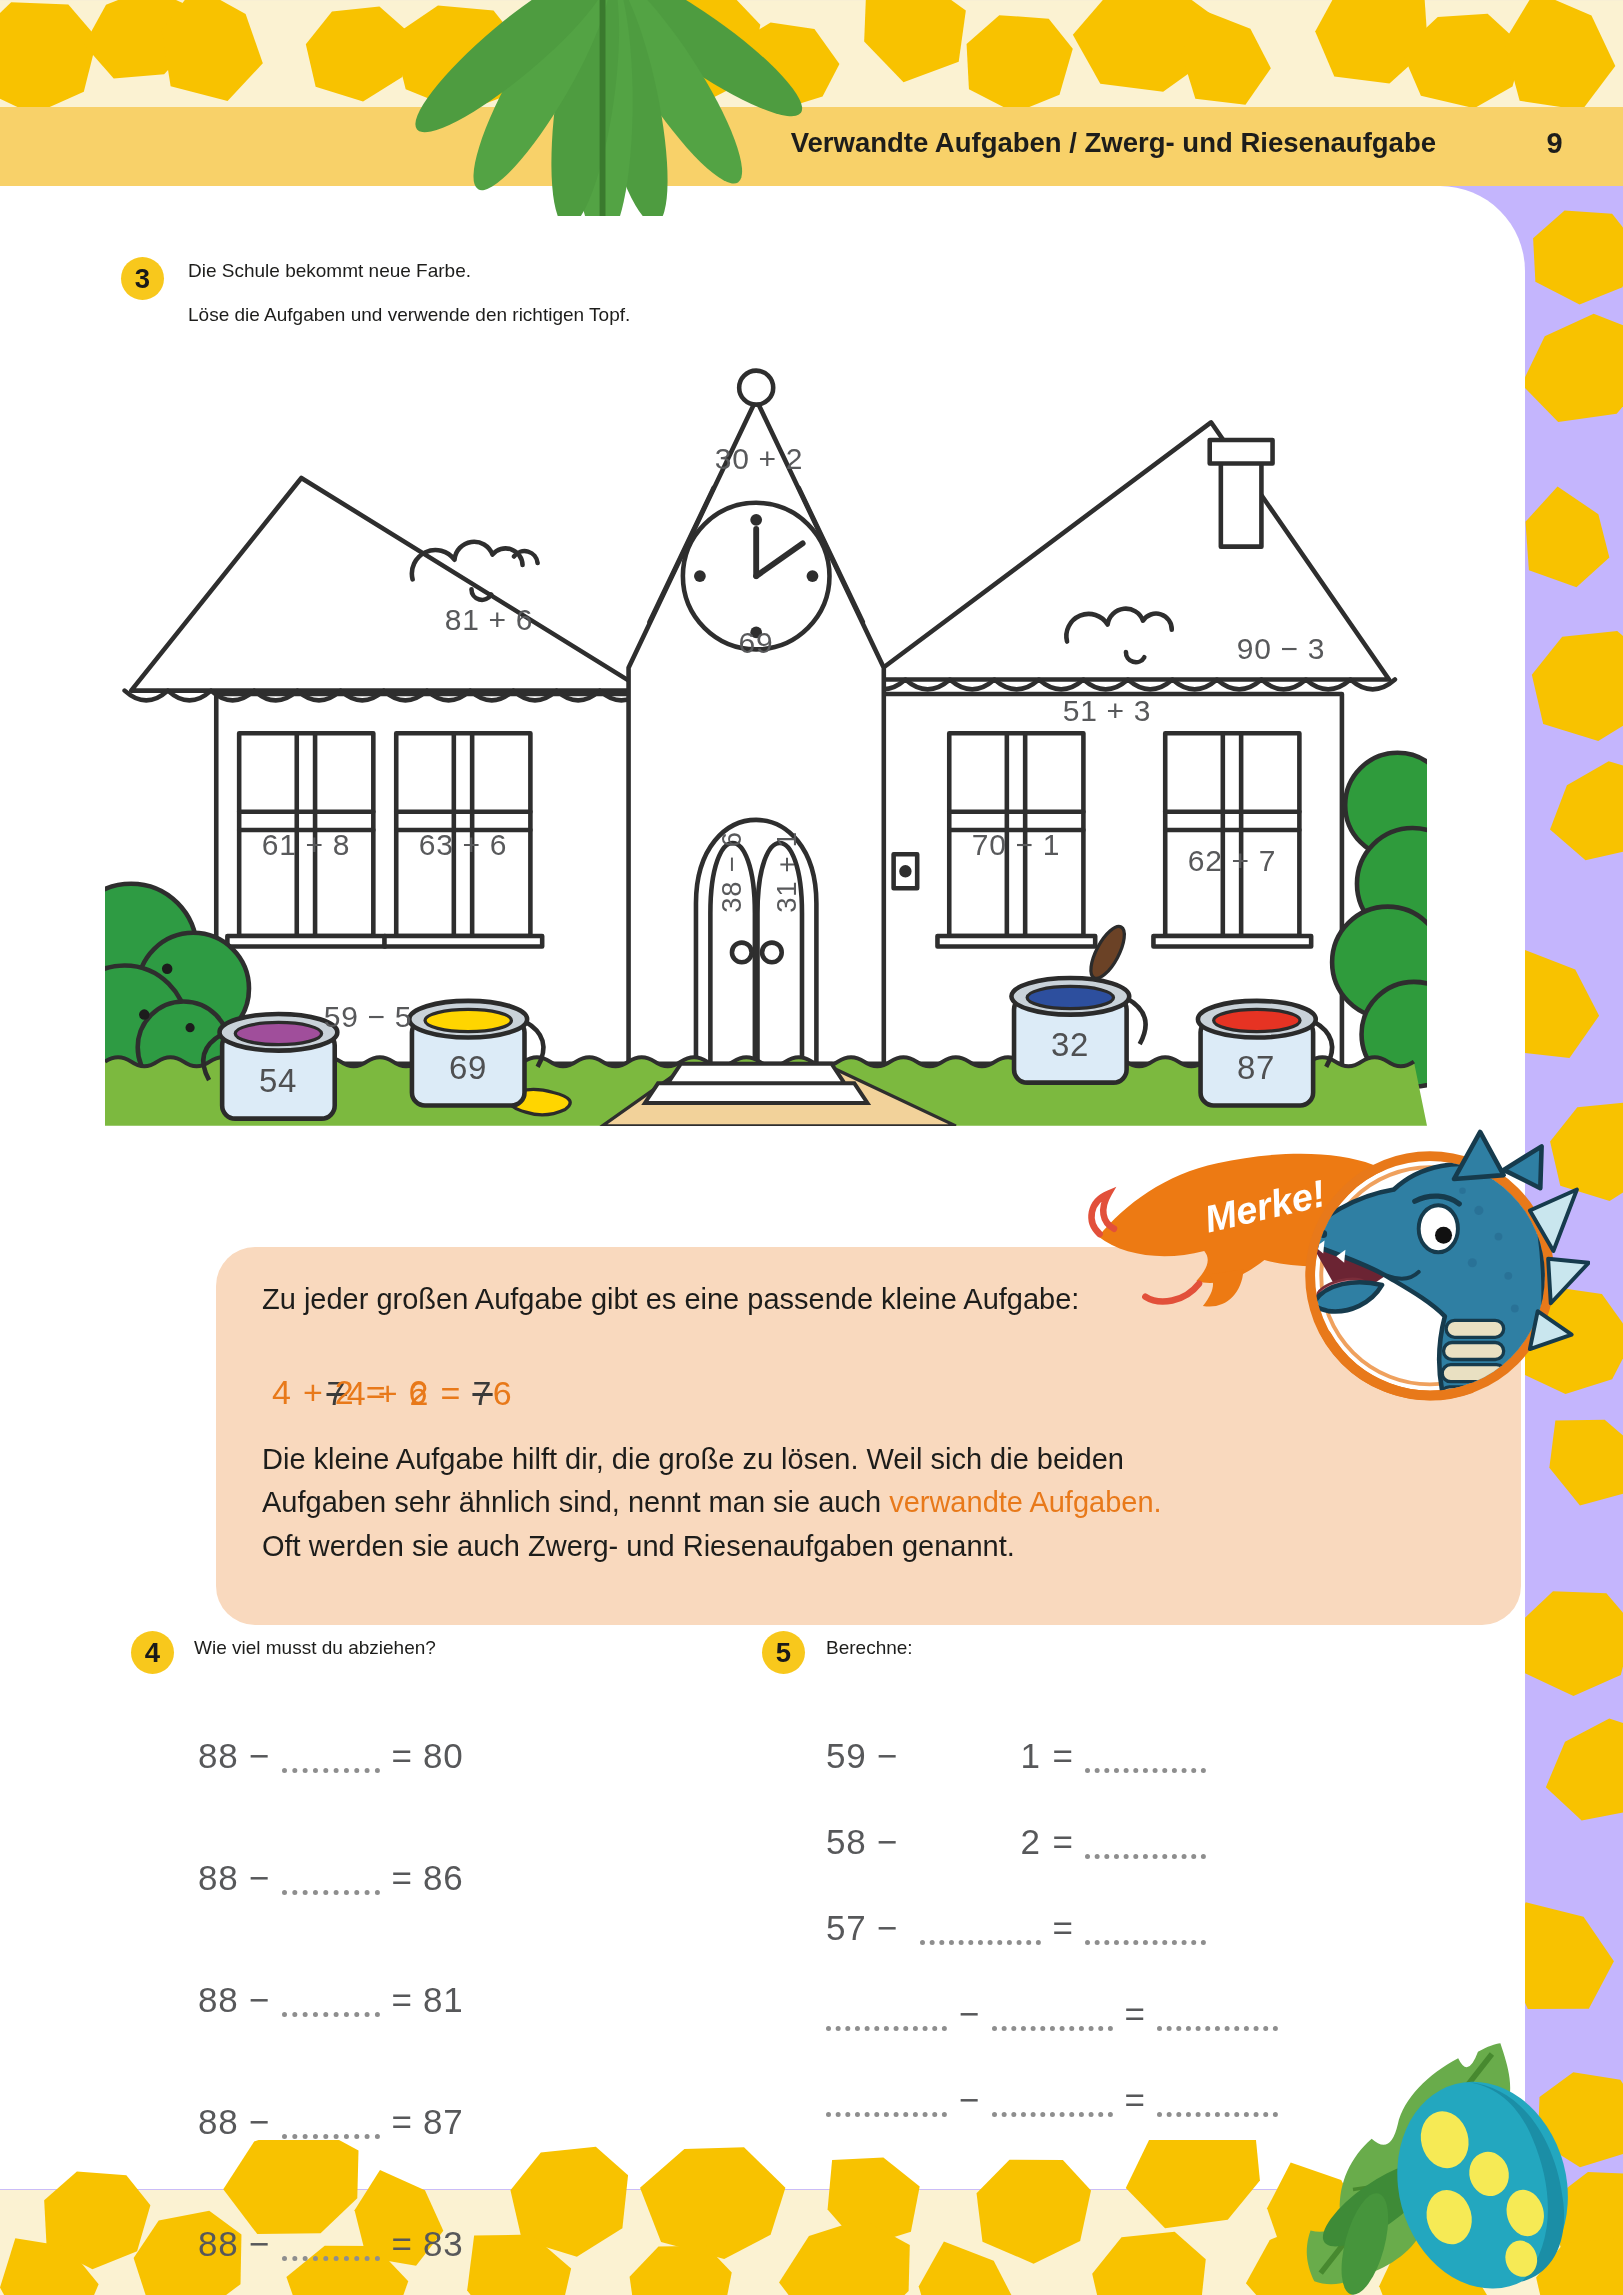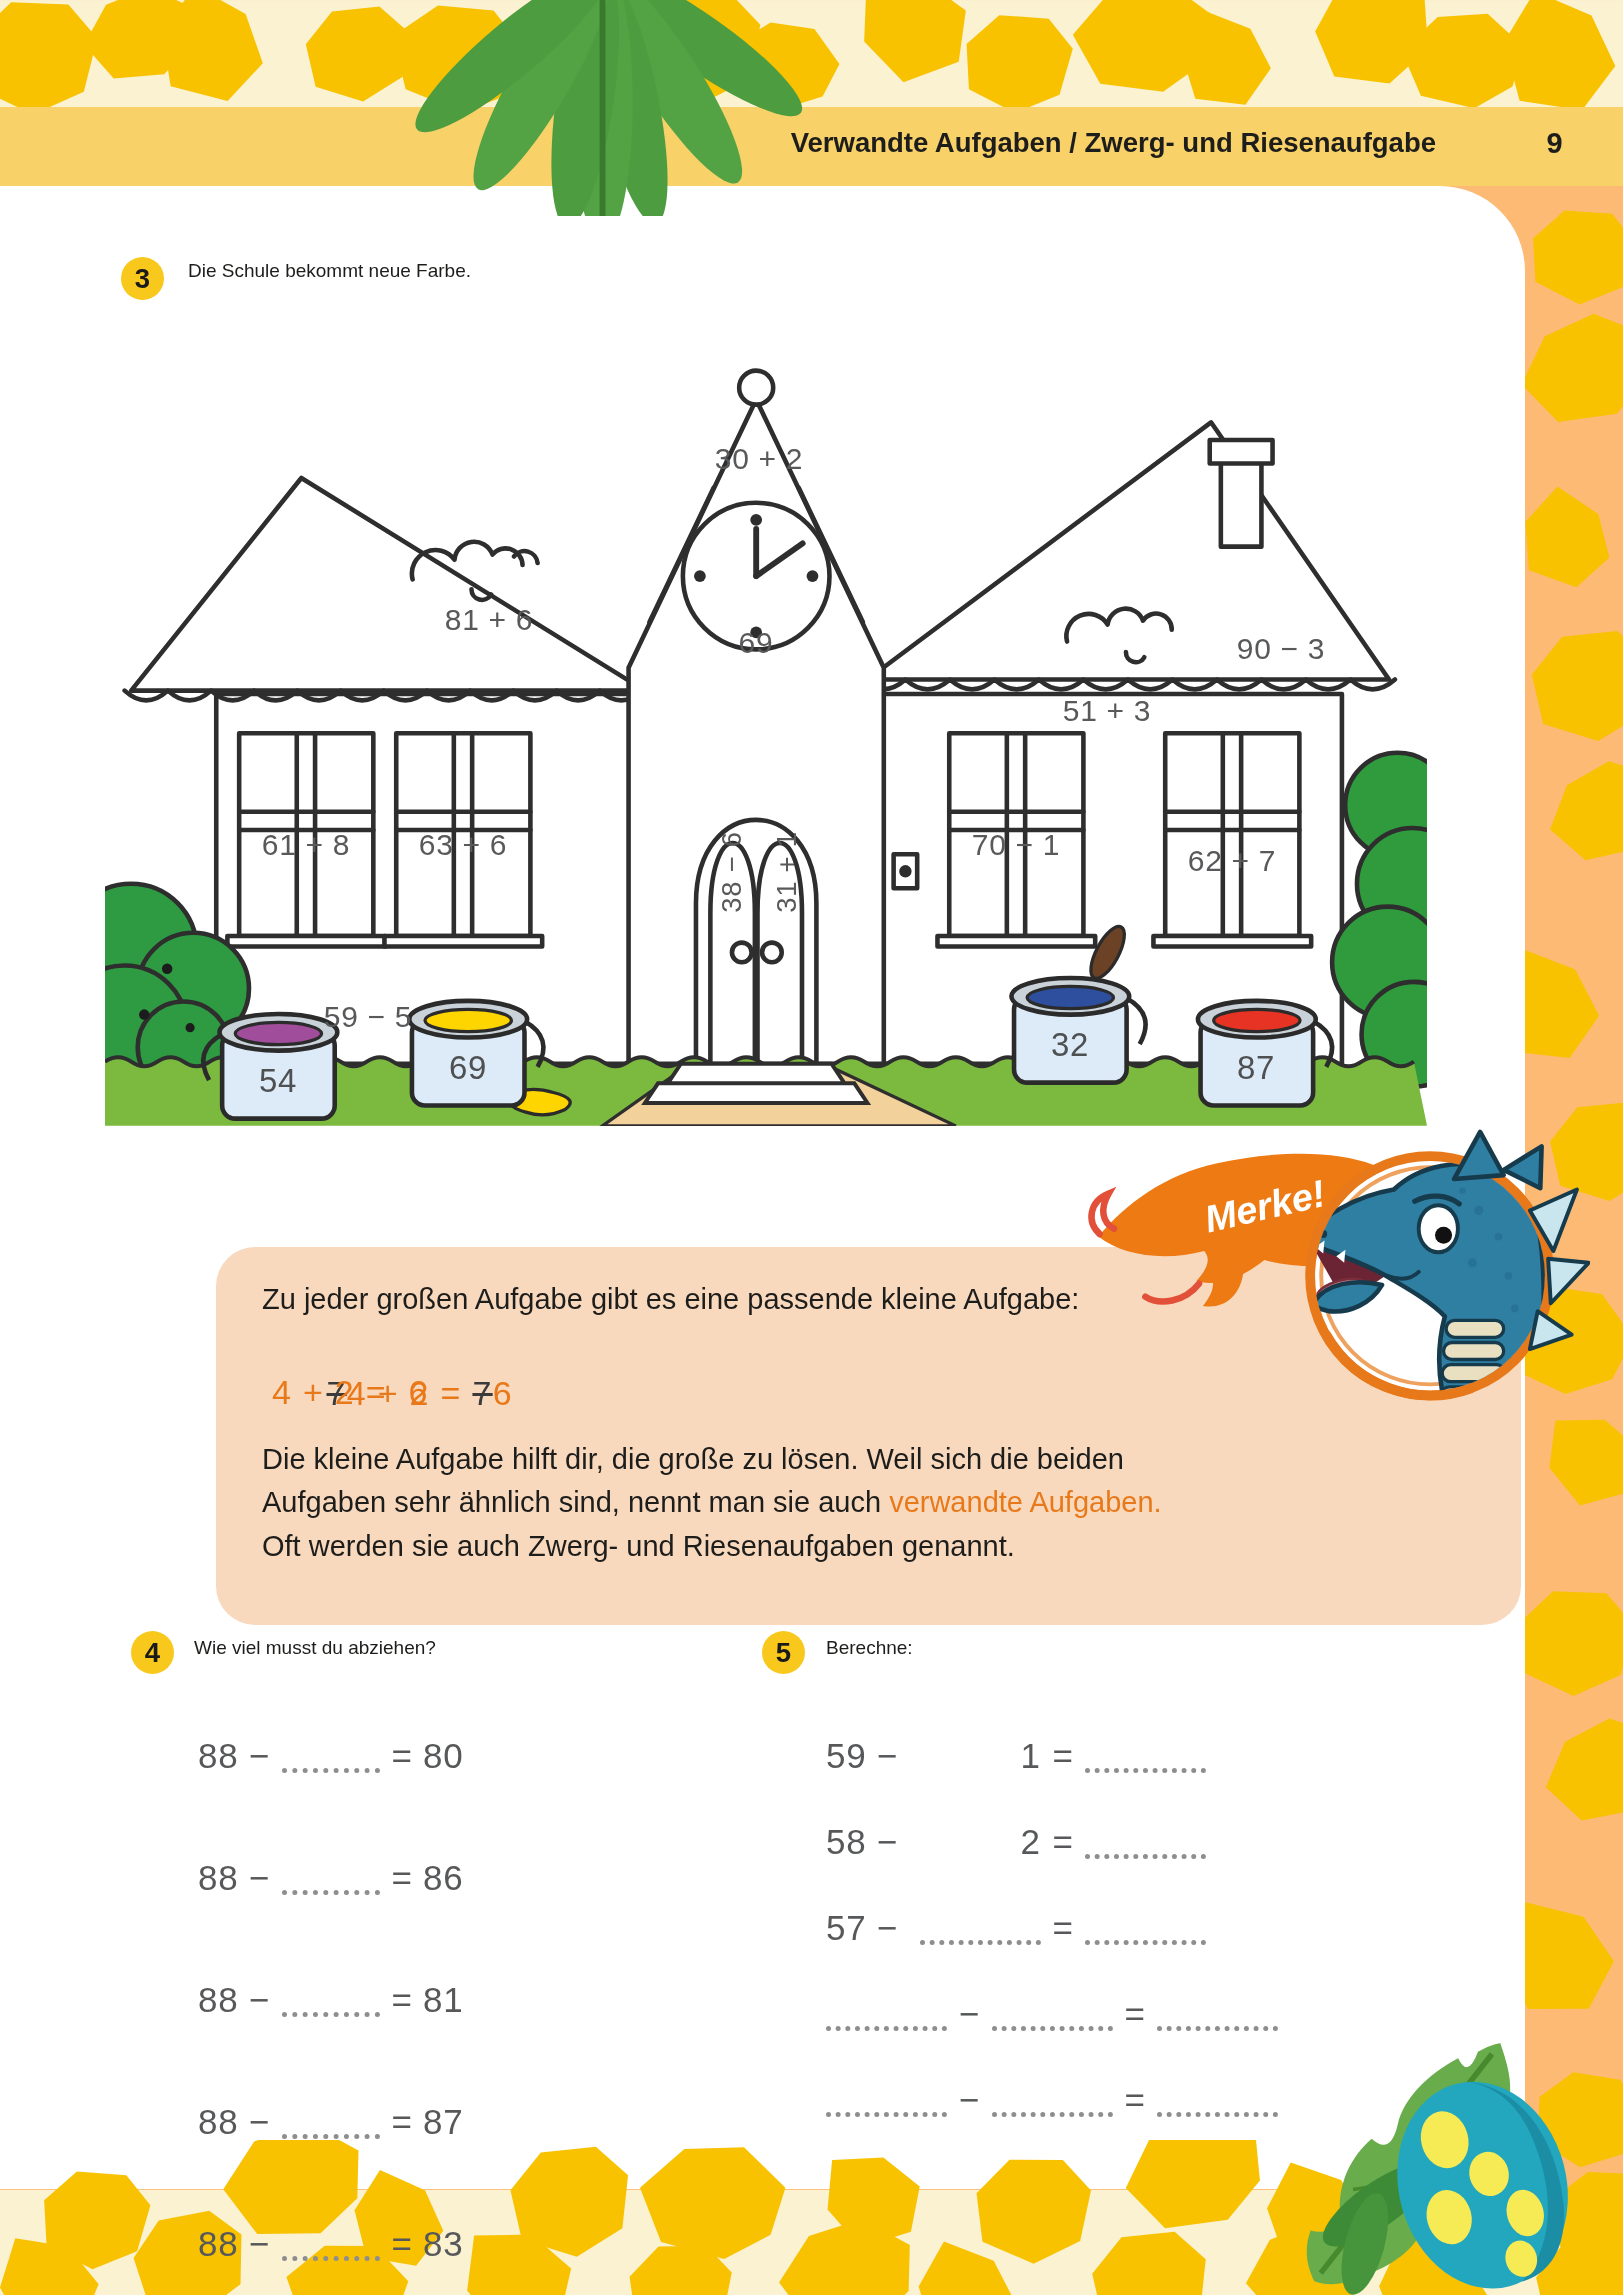--- a/index.html
+++ b/index.html
@@ -1,17 +1,17 @@
 <!DOCTYPE html>
 <html style="font-size:10.5px"><head>
 <meta charset="utf-8">
 <style>
   html,body{margin:0;padding:0;}
   body{font-family:"Liberation Sans", sans-serif;}
-  .page{position:relative;width:1623px;height:2295px;overflow:hidden;background:#fdba74;}
+  .page{position:relative;width:1623px;height:2295px;overflow:hidden;background:#c4b5fd;}
   .abs{position:absolute;}
   svg{display:block;}
 
   
   .band{position:absolute;left:0;top:107px;width:1623px;height:79px;background:#F8D169;}
   .band-title{position:absolute;right:187px;top:19.6px;font-size:27.5px;font-weight:bold;color:#1d1d1b;white-space:nowrap;}
   .band-num{position:absolute;left:1525px;top:19.6px;width:59px;text-align:center;font-size:29px;font-weight:bold;color:#1d1d1b;}
 
   
   .content{position:absolute;left:0;top:186px;width:1525px;height:2003px;background:#ffffff;
@@ -139,20 +139,21 @@
       <ellipse cx="540" cy="145" rx="44" ry="195" transform="rotate(30 540 -40)" fill="#53A344"></ellipse>
       <ellipse cx="540" cy="140" rx="42" ry="190" transform="rotate(50 540 -40)" fill="#4E9C40"></ellipse>
       <line x1="540" y1="-20" x2="540" y2="345" stroke="#3A7A2E" stroke-width="9"></line>
     </g>
   </svg>
 
   <div class="tcirc" style="left:121px;top:257px;">
     <span>3</span>
   </div>
   <div class="tline" style="left:188px;top:260px;">Die Schule bekommt neue Farbe.</div>
+  <div class="tline" style="left:188px;top:304px;">Löse die Aufgaben und verwende den richtigen Topf.</div>
 
   <svg class="abs" style="left:105px;top:360px;" width="1322" height="766" viewBox="0 0 2020 1170">
     <g stroke="#2e2e2e" stroke-width="7" fill="#ffffff" stroke-linejoin="round" stroke-linecap="round">
 
       <rect x="170" y="510" width="635" height="565"></rect>
       <rect x="1185" y="510" width="705" height="565"></rect>
 
       <g fill="#2F9B3C">
         <circle cx="1975" cy="680" r="80"></circle>
           <circle cx="1998" cy="800" r="85"></circle>

